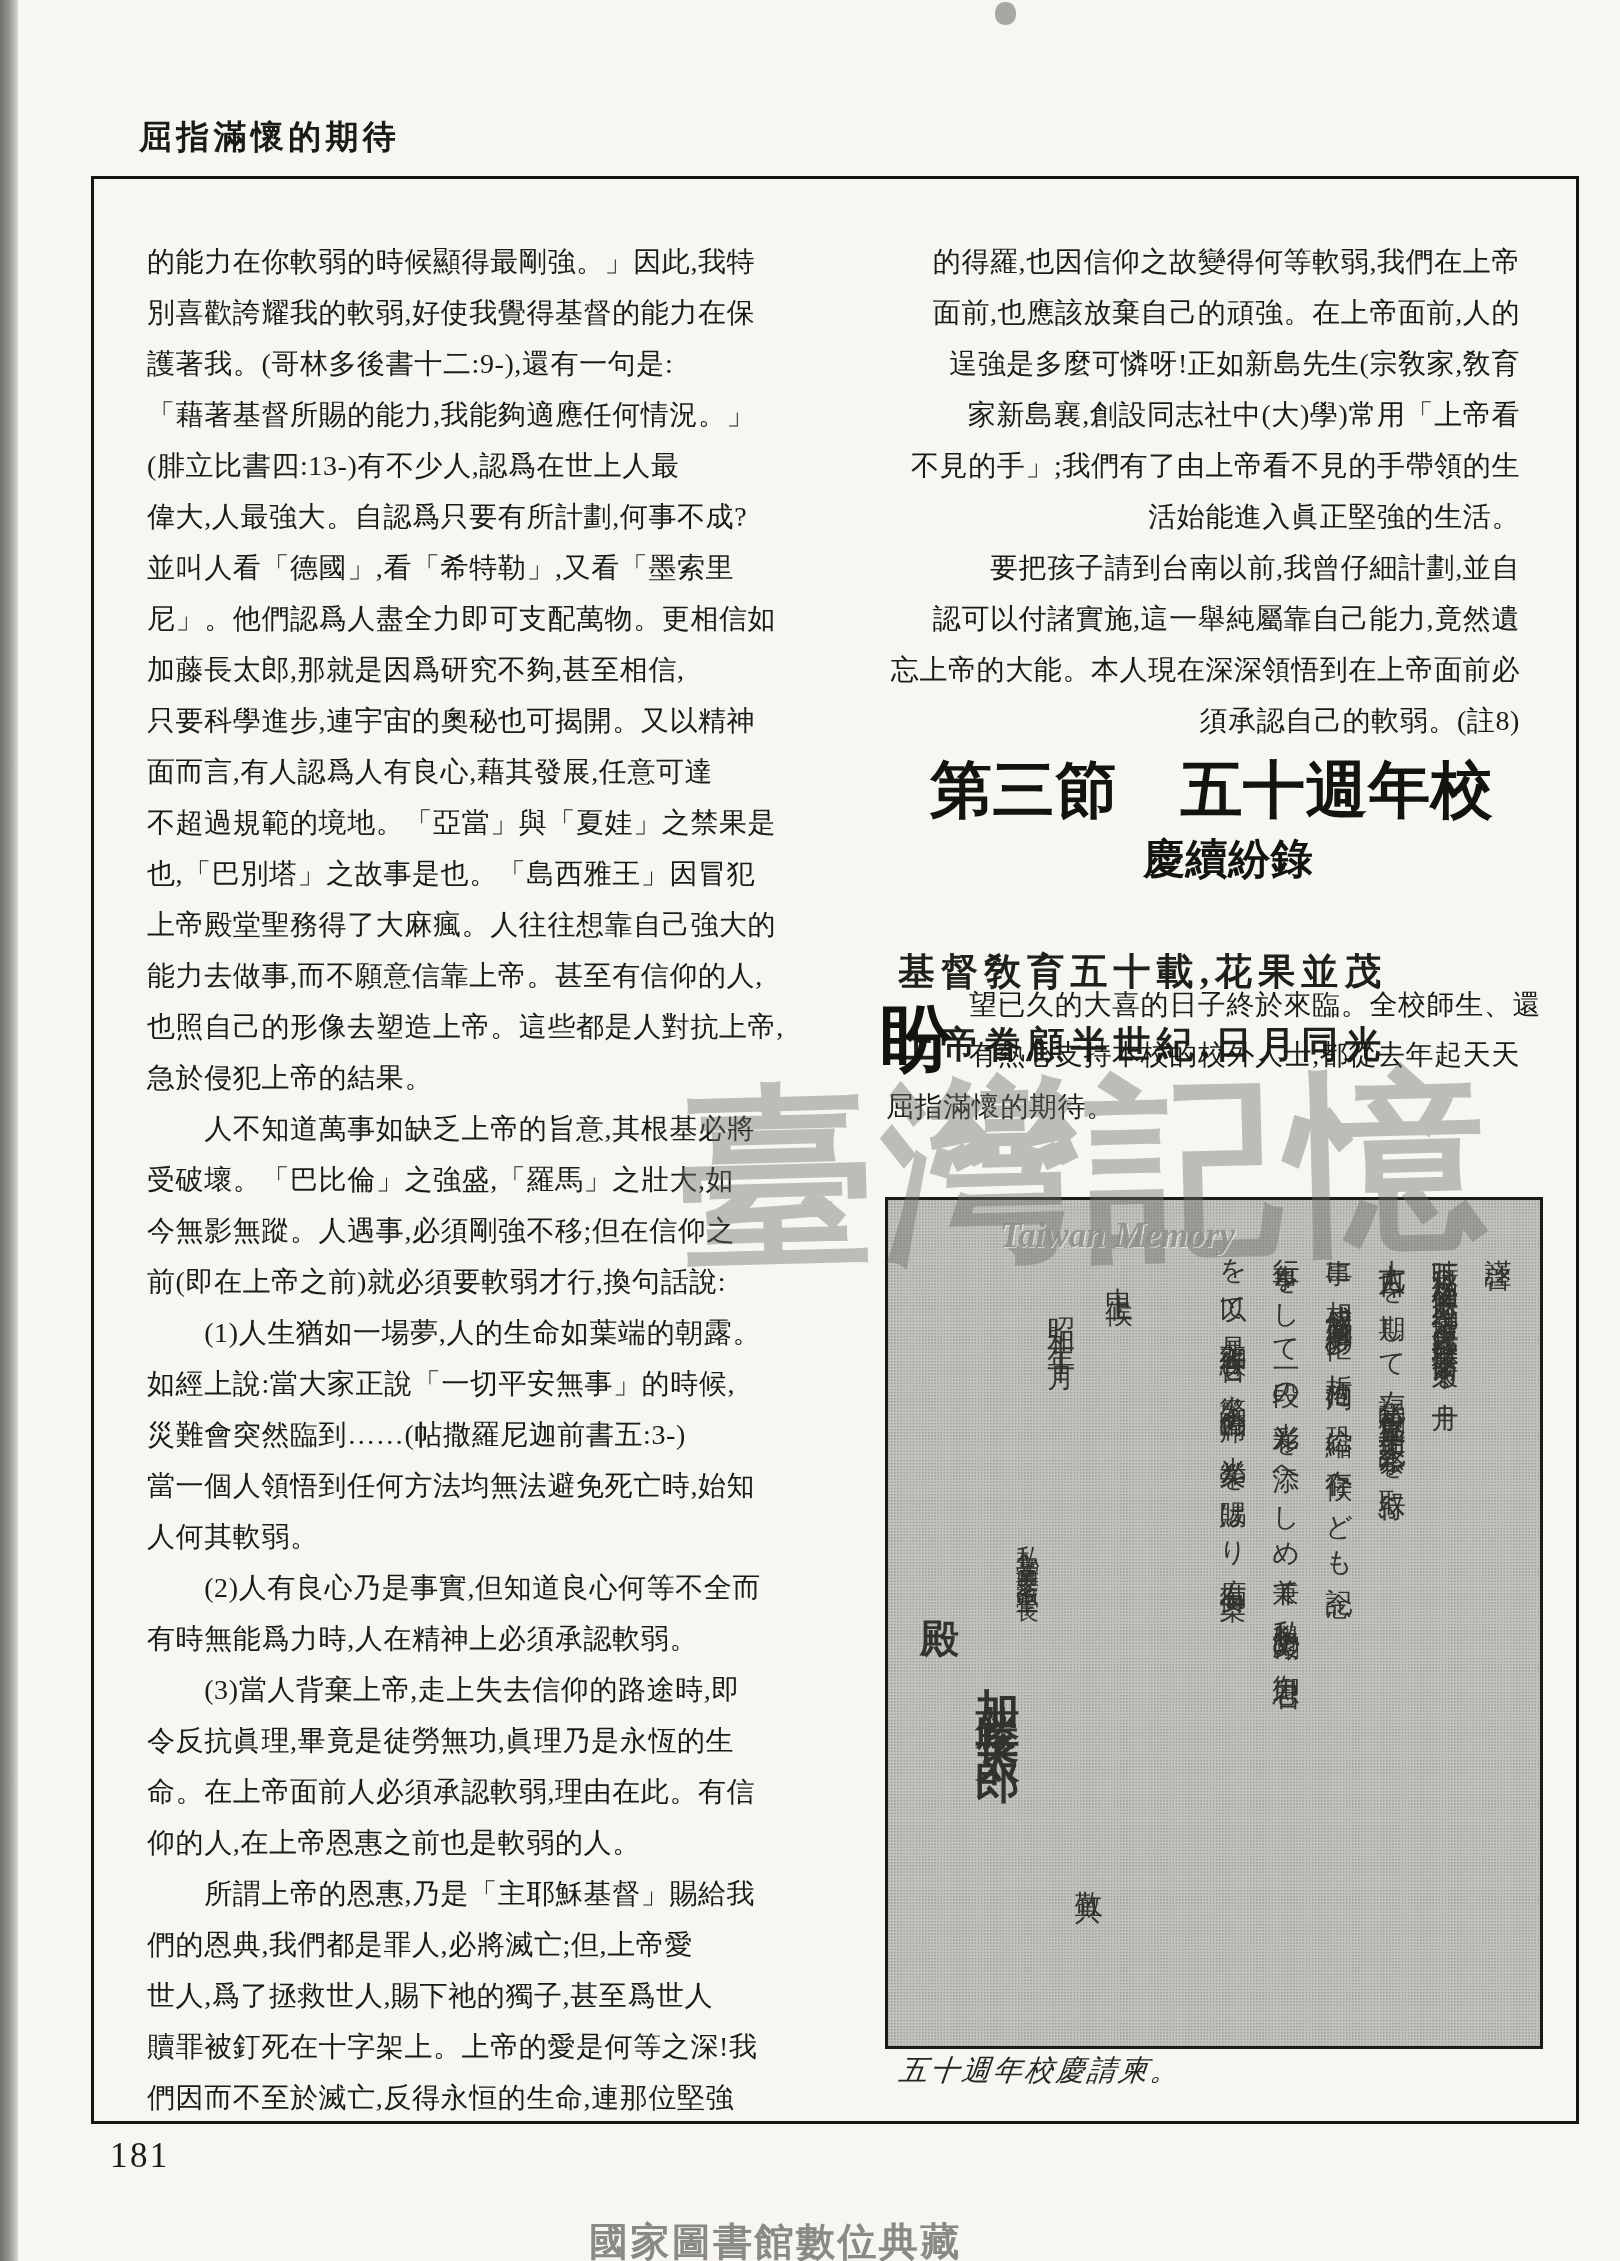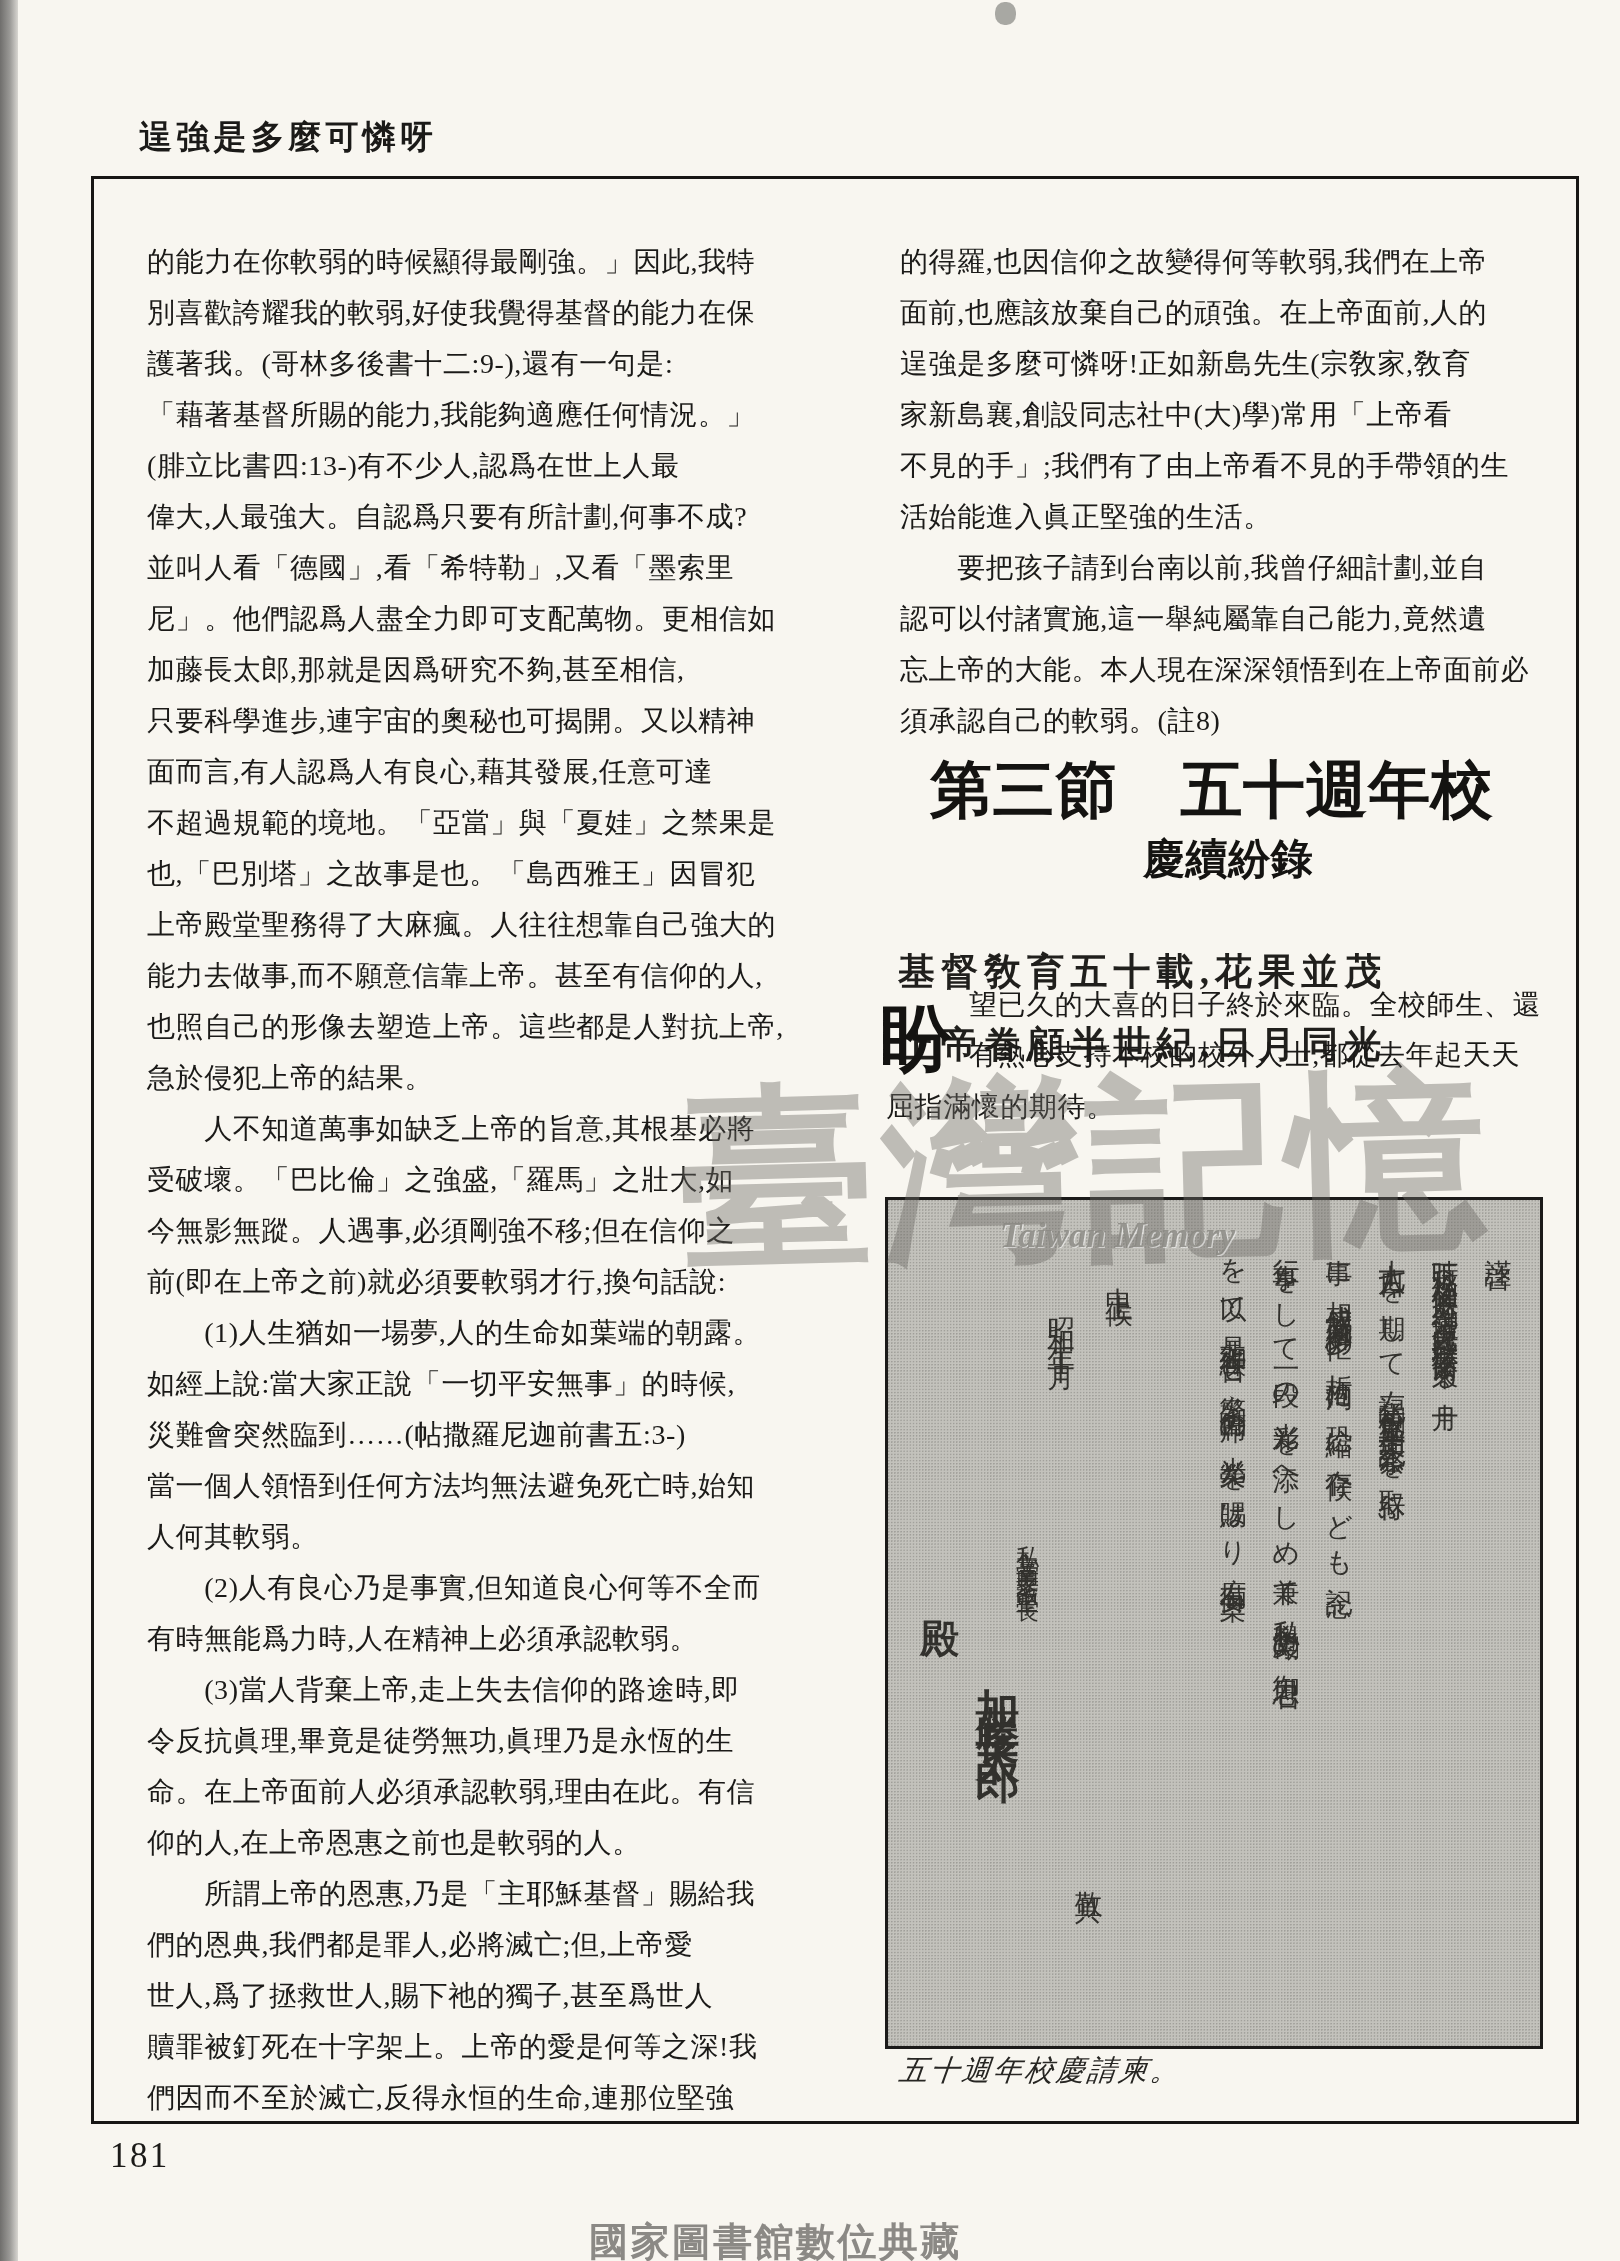--- a/index.html
+++ b/index.html
@@ -15,21 +15,21 @@
     background:linear-gradient(to right,#6f6e6c 0%,#9b9a97 55%,#d8d6d1 100%);}
   .smudge{left:995px;top:2.4px;width:21px;height:23px;background:#8e8d89;border-radius:45%;opacity:.75;}
   
   .running-head{left:139px;top:115px;font-size:33px;letter-spacing:4.3px;font-weight:600;white-space:nowrap;}
   
   .frame{left:91px;top:176px;width:1482px;height:1942px;border:3.1px solid #171614;}
   
   .col{white-space:nowrap;}
   .col .line{height:51px;line-height:51px;font-size:28px;letter-spacing:0.6px;white-space:pre;}
   .col-left{left:147px;top:236px;width:662px;}
-  .col-right{left:900px;top:236px;width:661px;}
+  .col-right{left:859px;top:236px;width:661px;text-align:right;}
   
   .sec-h1,.sec-h2{margin:0;font-family:"Liberation Sans", sans-serif;font-weight:700;white-space:nowrap;color:#141311;}
   .sec-h1{left:930px;top:748px;font-size:62px;letter-spacing:0.6px;}
   .sec-h2{left:1143px;top:831px;font-size:42px;letter-spacing:0.6px;}
   
   .poem{font-size:37px;letter-spacing:6.1px;font-weight:600;white-space:nowrap;color:#201f1c;}
   .poem1{left:898px;top:947px;}
   .poem2{left:898px;top:1020px;text-align:center;}
   
   .dropcap{left:880px;top:1002px;font-size:72px;line-height:1;font-family:"Liberation Sans", sans-serif;font-weight:800;color:#141311;}
@@ -66,21 +66,21 @@
   
   .pageno{left:110px;top:2136px;font-size:35px;letter-spacing:2.4px;}
   .footer{left:589px;top:2215px;font-size:39px;letter-spacing:2.4px;font-weight:600;color:#8b8985;white-space:nowrap;}
 </style>
 </head>
 <body>
 
 <div class="abs gutter"></div>
 <div class="abs smudge"></div>
 
-<div class="abs running-head">逞強是多麼可憐呀</div>
+<div class="abs running-head">屈指滿懷的期待</div>
 
 <div class="abs frame"></div>
 
 <div class="abs col col-left">
     <div class="line">的能力在你軟弱的時候顯得最剛強。」因此,我特</div>
     <div class="line">別喜歡誇耀我的軟弱,好使我覺得基督的能力在保</div>
     <div class="line">護著我。(哥林多後書十二:9-),還有一句是:</div>
     <div class="line">「藉著基督所賜的能力,我能夠適應任何情況。」</div>
     <div class="line">(腓立比書四:13-)有不少人,認爲在世上人最</div>
     <div class="line">偉大,人最強大。自認爲只要有所計劃,何事不成?</div>

